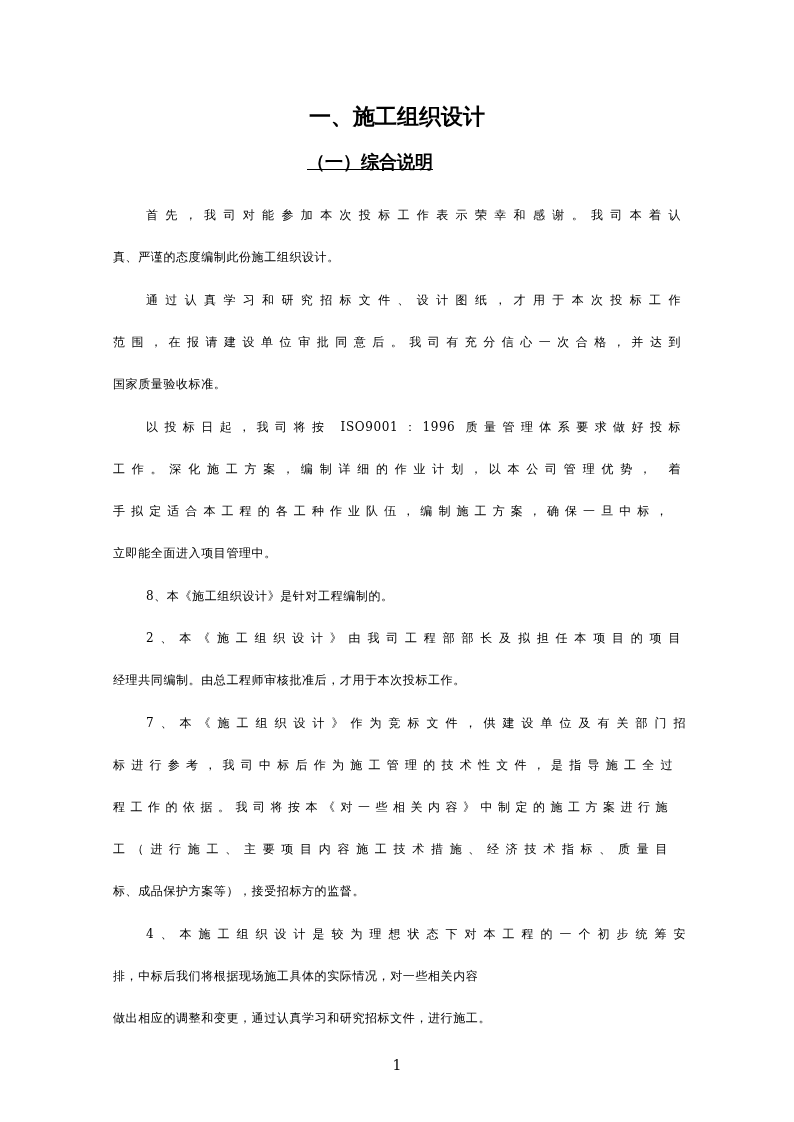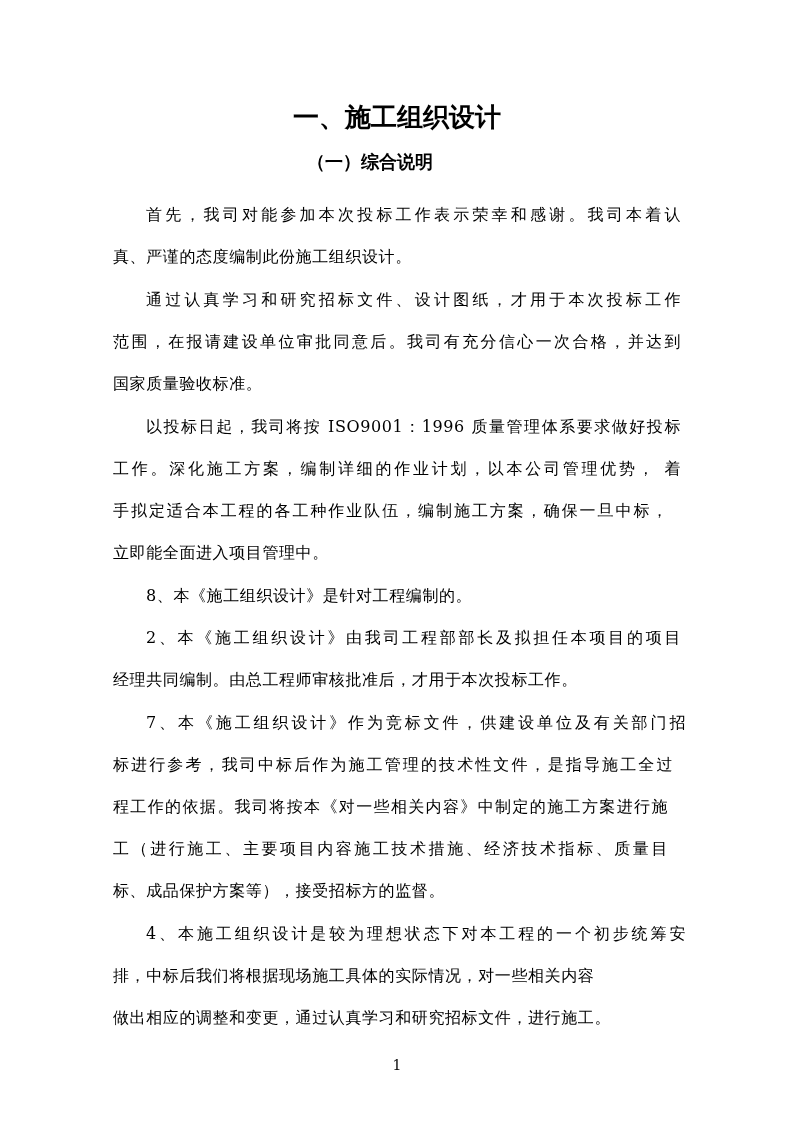--- a/index.html
+++ b/index.html
@@ -1,22 +1,22 @@
 <!DOCTYPE html>
 <html><head>
 <meta charset="utf-8">
 <style>
   html, body { margin: 0; padding: 0; background: #ffffff; }
   body { width: 794px; height: 1122px; position: relative; overflow: hidden;
          font-family: "DejaVu Serif", "Liberation Serif", serif; color: #000; }
   .title { position: absolute; left: 0; width: 794px; top: 100px; text-align: center;
-           font-family: "DejaVu Sans", sans-serif; font-weight: bold; font-size: 26px; line-height: 34px; }
+           font-family: "DejaVu Sans", sans-serif; font-weight: bold; font-size: 22px; line-height: 34px; }
   .subtitle { position: absolute; left: 0; width: 740px; top: 147px; text-align: center;
-              font-family: "DejaVu Sans", sans-serif; font-weight: bold; font-size: 18px; line-height: 30px; }
-  .line { position: absolute; left: 113px; width: 580px; font-size: 16px; line-height: 24px;
+              font-family: "DejaVu Sans", sans-serif; font-weight: bold; font-size: 18px; line-height: 30px; text-decoration: underline; }
+  .line { position: absolute; left: 113px; width: 580px; font-size: 12px; line-height: 24px;
           white-space: nowrap; letter-spacing: 0.6px; }
   .indent { left: 146px; }
   .justify { width: 568px; text-align: justify; text-align-last: justify; }
   .page-num { position: absolute; left: 0; width: 794px; top: 1055px; text-align: center;
               font-size: 14px; line-height: 20px; }
 </style>
 </head>
 <body>
 
 <div>

